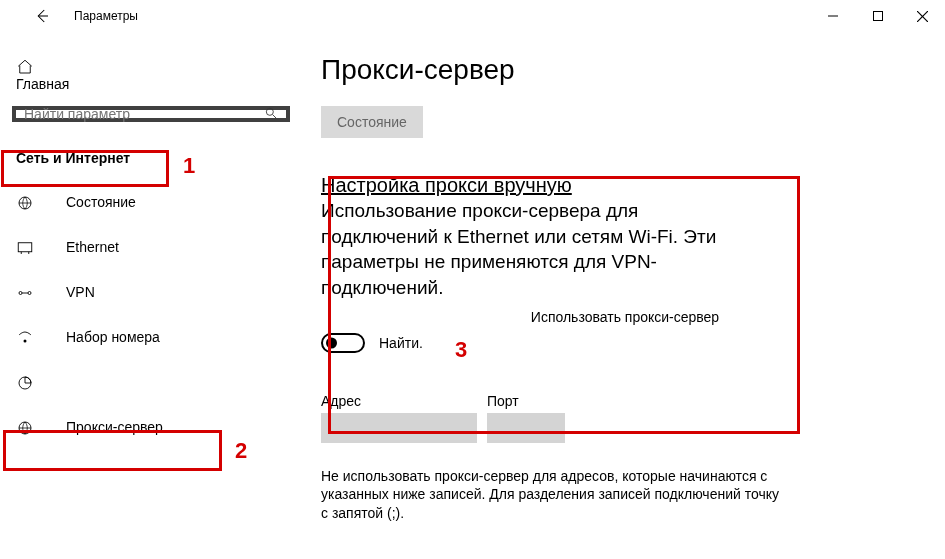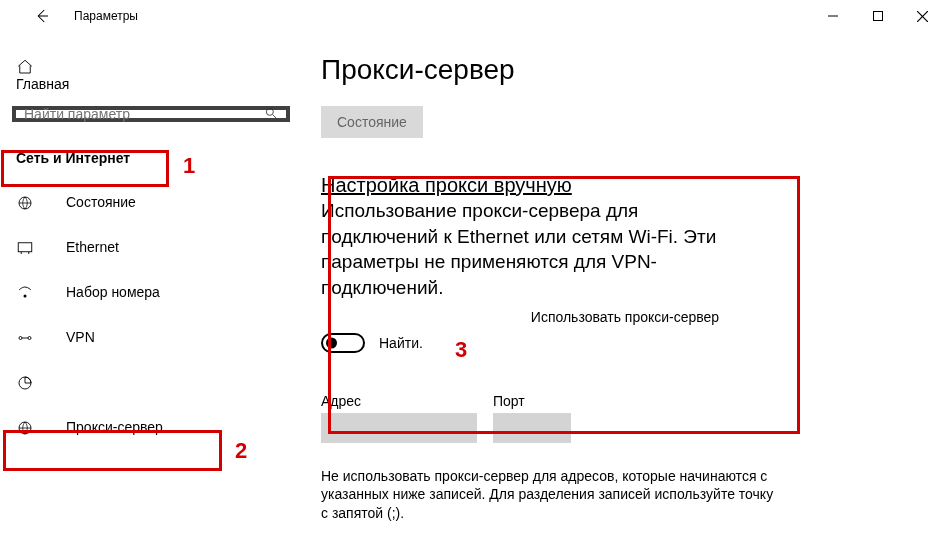--- a/index.html
+++ b/index.html
@@ -174,21 +174,21 @@
     .toggle .knob {
       width: 11px; height: 11px;
       background: #000;
       border-radius: 50%;
       position: absolute;
       left: 3px; top: 50%;
       transform: translateY(-50%);
     }
     .fields {
       display: flex;
-      gap: 16px;
+      gap: 10px;
       margin-bottom: 24px;
       margin-top: 40px;
     }
     .field .flabel { font-size: 14px; margin-bottom: 4px; }
     .field .finput {
       background: #d4d4d4;
       height: 30px;
       border: none;
     }
     .field.addr .finput { width: 156px; }
@@ -261,32 +261,32 @@
     <div class="nav-item">
       <span class="nicon"><svg class="ic" viewBox="0 0 24 24">
             <rect x="3" y="5" width="18" height="12" stroke="#000" stroke-width="1.2" fill="none"></rect>
             <line x1="7" y1="17" x2="7" y2="20" stroke="#000" stroke-width="1.2"></line>
             <line x1="17" y1="17" x2="17" y2="20" stroke="#000" stroke-width="1.2"></line>
           </svg></span>
       <span>Ethernet</span>
     </div>
     <div class="nav-item">
       <span class="nicon"><svg class="ic" viewBox="0 0 24 24">
-            <path d="M4 8 C4 8 8 4 12 4 C16 4 20 8 20 8" stroke="#000" stroke-width="1.2" fill="none"></path>
-            <circle cx="12" cy="16" r="2" fill="#000"></circle>
-          </svg></span>
-      <span>Набор номера</span>
-    </div>
-    <div class="nav-item">
-      <span class="nicon"><svg class="ic" viewBox="0 0 24 24">
             <circle cx="6" cy="12" r="2" stroke="#000" stroke-width="1.2" fill="none"></circle>
             <circle cx="18" cy="12" r="2" stroke="#000" stroke-width="1.2" fill="none"></circle>
             <line x1="8" y1="12" x2="16" y2="12" stroke="#000" stroke-width="1.2"></line>
           </svg></span>
       <span>VPN</span>
+    </div>
+    <div class="nav-item">
+      <span class="nicon"><svg class="ic" viewBox="0 0 24 24">
+            <path d="M4 8 C4 8 8 4 12 4 C16 4 20 8 20 8" stroke="#000" stroke-width="1.2" fill="none"></path>
+            <circle cx="12" cy="16" r="2" fill="#000"></circle>
+          </svg></span>
+      <span>Набор номера</span>
     </div>
     <div class="nav-item">
       <span class="nicon"><svg class="ic" viewBox="0 0 24 24">
             <circle cx="12" cy="12" r="8" stroke="#000" stroke-width="1.2" fill="none"></circle>
             <path d="M12 4 A8 8 0 0 1 20 12 L12 12 Z" fill="none" stroke="#000" stroke-width="1.2"></path>
           </svg></span>
     </div>
     <div class="nav-item">
       <span class="nicon"><svg class="ic" viewBox="0 0 24 24">
             <circle cx="12" cy="12" r="8" stroke="#000" stroke-width="1.2" fill="none"></circle>
@@ -315,21 +315,21 @@
       <div class="field addr">
         <div class="flabel">Адрес</div>
         <input class="finput" style="">
       </div>
       <div class="field port">
         <div class="flabel">Порт</div>
         <input class="finput" style="">
       </div>
     </div>
 
-    <p class="note">Не использовать прокси-сервер для адресов, которые начинаются с указанных ниже записей. Для разделения записей используйте точку с запятой (;).</p>
+    <p class="note">Не использовать прокси-сервер для адресов, которые начинаются с указанных ниже записей. Для разделения записей подключений точку с запятой (;).</p>
   </div>
 </div>
 
 <div class="hl-red-1"></div>
 <div class="hl-red-2"></div>
 <div class="hl-red-3"></div>
 <div class="ann a1">1</div>
 <div class="ann a2">2</div>
 <div class="ann a3">3</div>
 

